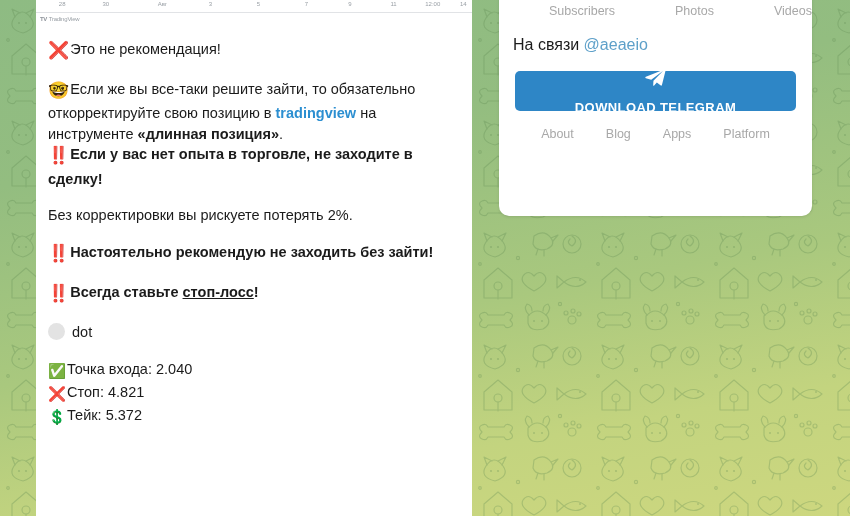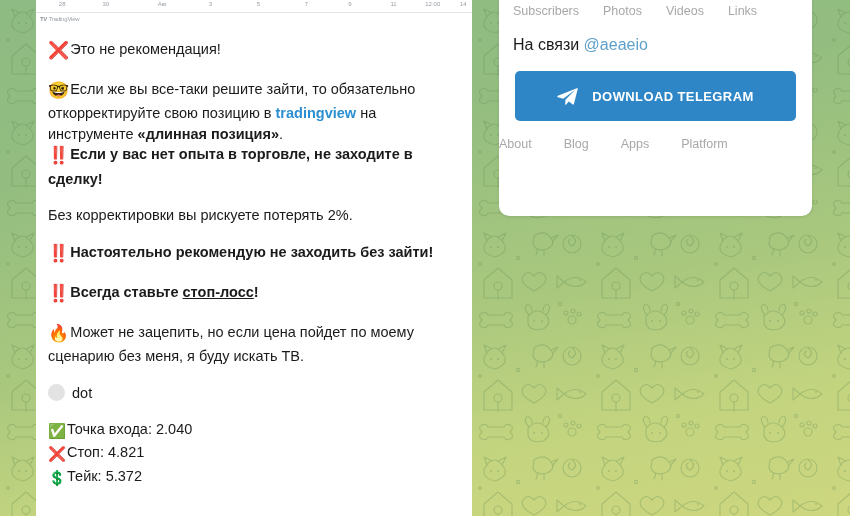--- a/index.html
+++ b/index.html
@@ -129,60 +129,62 @@
     overflow: hidden;
   }
 
   #card-tabs {
     display: flex;
     gap: 24px;
     padding: 44px 0 0 14px;
     font-size: 12.5px;
     color: #a8a8a8;
   }
-  #card-tabs span { cursor: pointer; }
+  #card-tabs span { cursor: pointer; margin-left: 36px; }
 
   #card-desc {
     padding: 18px 22px 0 14px;
     font-size: 14px;
     line-height: 1.5;
     color: #1b1b1b;
   }
   #card-contact {
     padding: 18px 14px 0 14px;
     font-size: 16px;
     color: #1b1b1b;
   }
   #card-contact a {
     color: #5ea0c9;
     text-decoration: none;
   }
 
   #download-btn {
     margin: 17px 16px 0 16px;
-    height: 50px;
+    height: 40px;
     background: #2e86c6;
     border-radius: 5px;
     display: flex;
     align-items: center;
     justify-content: center;
     gap: 14px;
     color: #ffffff;
     font-size: 13px;
     font-weight: 700;
     letter-spacing: 0.4px;
     cursor: pointer;
     border: none;
     width: calc(100% - 32px);
     font-family: "Liberation Sans", sans-serif;
+    flex-direction: column;
   }
   #download-btn svg { flex: none; }
 
   #card-footer {
     display: flex;
+    justify-content: center;
     gap: 32px;
     padding-top: 16px;
     font-size: 12.5px;
     color: #a8a8a8;
   }
   #card-footer span { cursor: pointer; }
 </style>
 </head>
 <body>
 
@@ -275,23 +277,20 @@
       </div>
 
       <div class="para b">
         <span class="emoji big">‼️</span><span>Настоятельно рекомендую не заходить без зайти!</span>
       </div>
 
       <div class="para b">
         <span class="emoji big">‼️</span><span>Всегда ставьте </span><a class="tg-underline" href="#">стоп-лосс</a><span>!</span>
       </div>
 
-      <div class="para">
-        <span class="emoji big">🔥</span><span>Может не зацепить, но если цена пойдет по моему сценарию без меня, я буду искать ТВ.</span>
-      </div>
 
       <div class="para">
         <span class="placeholder-dot"></span><span>dot</span>
       </div>
 
       <div class="stats-line">
         <span class="emoji">✅</span><span>Точка входа:</span>&nbsp;<span>2.040</span>
       </div>
       <div class="stats-line">
         <span class="emoji">❌</span><span>Стоп:</span>&nbsp;<span>4.821</span>

